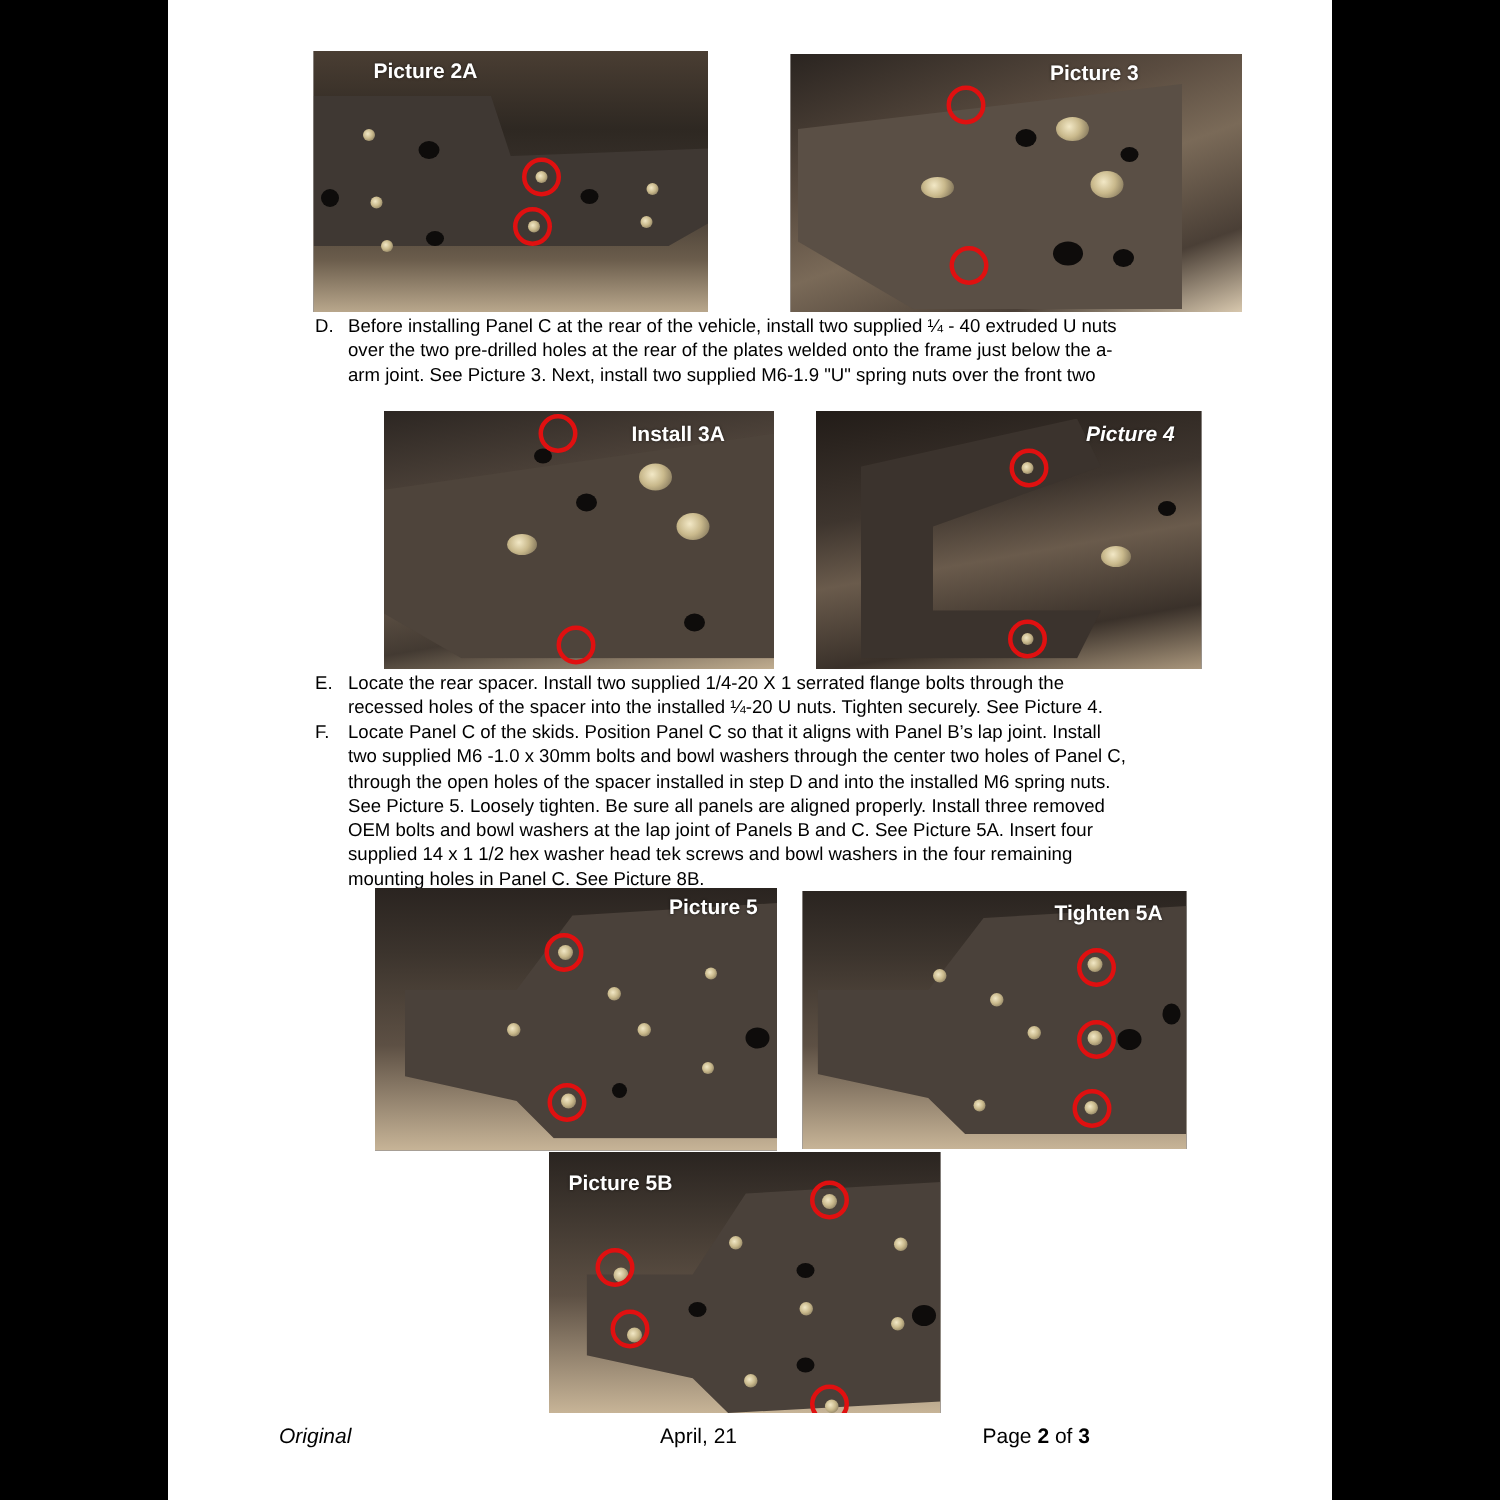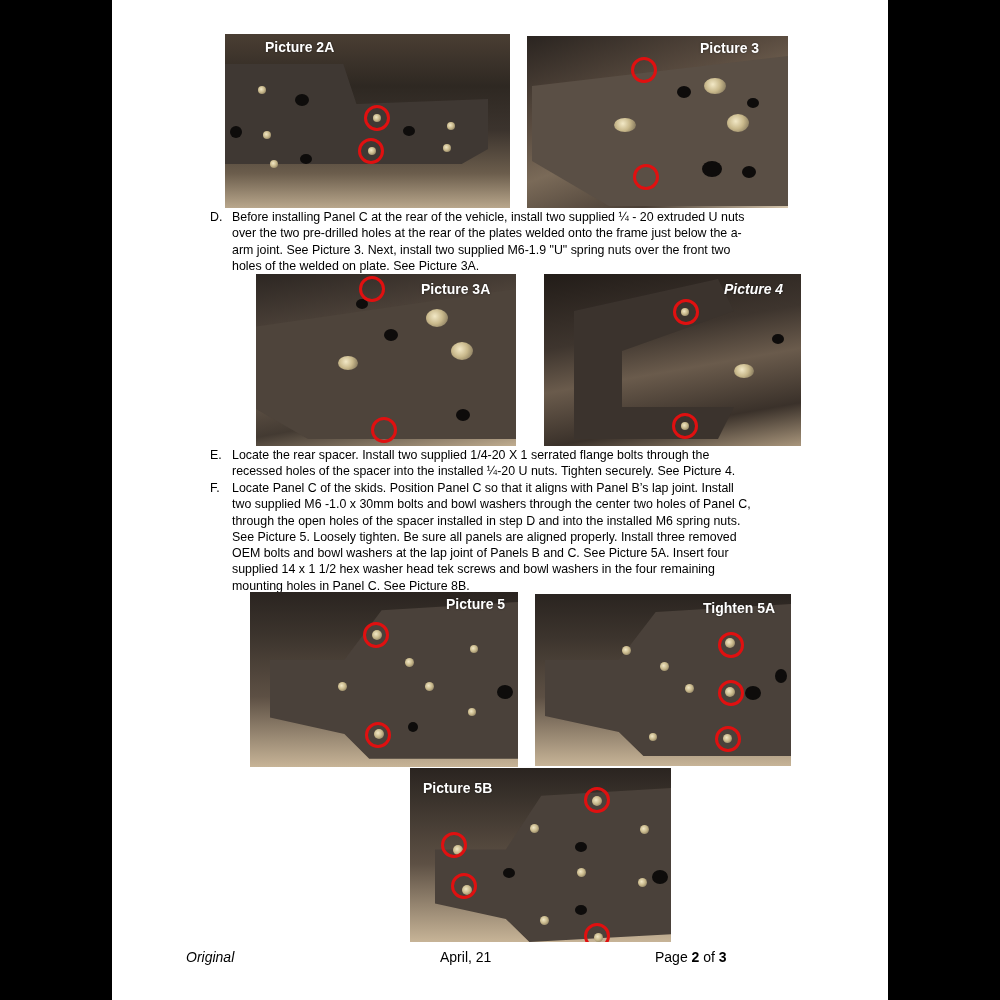--- a/index.html
+++ b/index.html
@@ -76,76 +76,75 @@
     font-family: "Liberation Sans", sans-serif;
     white-space: nowrap;
   }
   .footer b { font-weight: bold; }
 </style>
 </head>
 <body>
 
 <div class="page"></div>
 
-<div class="photo" style="left:225px;top:34px;width:285px;height:174px;">
+<div class="photo" style="left:209px;top:34px;width:263px;height:174px;">
   <div class="bg" style="background:linear-gradient(180deg,#4a3e33 0%,#2e2822 30%,#3b332d 55%,#6b5d4c 80%,#b9a78c 100%);"></div>
   <div class="plate" style="left:0;top:30px;width:263px;height:100px;background:#3f3833;clip-path:polygon(0 0,45% 0,50% 40%,100% 35%,100% 85%,90% 100%,0 100%);"></div>
   <div class="hole dark" style="left:70px;top:60px;width:14px;height:12px;"></div>
   <div class="hole dark" style="left:178px;top:92px;width:12px;height:10px;"></div>
   <div class="hole dark" style="left:5px;top:92px;width:12px;height:12px;"></div>
   <div class="hole dark" style="left:75px;top:120px;width:12px;height:10px;"></div>
   <div class="hole bolt" style="left:33px;top:52px;width:8px;height:8px;"></div>
   <div class="hole bolt" style="left:38px;top:97px;width:8px;height:8px;"></div>
   <div class="hole bolt" style="left:45px;top:126px;width:8px;height:8px;"></div>
   <div class="hole bolt" style="left:148px;top:80px;width:8px;height:8px;"></div>
   <div class="hole bolt" style="left:143px;top:113px;width:8px;height:8px;"></div>
   <div class="hole bolt" style="left:222px;top:88px;width:8px;height:8px;"></div>
   <div class="hole bolt" style="left:218px;top:110px;width:8px;height:8px;"></div>
   <div class="marker" style="left:152px;top:84px;"></div>
   <div class="marker" style="left:146px;top:117px;"></div>
   <span class="label" style="left:40px;top:5px;">Picture 2A</span>
 </div>
 
-<div class="photo" style="left:527px;top:36px;width:261px;height:172px;">
+<div class="photo" style="left:527px;top:36px;width:261px;height:172px;padding-left:40px;">
   <div class="bg" style="background:linear-gradient(160deg,#2a2420 0%,#5a4c40 35%,#7a6a58 55%,#4a3f36 80%,#d8c8ae 100%);"></div>
   <div class="plate" style="left:5px;top:20px;width:256px;height:150px;background:#5a4f45;clip-path:polygon(0 20%,100% 0,100% 100%,30% 100%,0 70%);"></div>
   <div class="hole dark" style="left:150px;top:50px;width:14px;height:12px;"></div>
   <div class="hole dark" style="left:220px;top:62px;width:12px;height:10px;"></div>
   <div class="hole dark" style="left:175px;top:125px;width:20px;height:16px;"></div>
   <div class="hole dark" style="left:215px;top:130px;width:14px;height:12px;"></div>
   <div class="hole bolt" style="left:177px;top:42px;width:22px;height:16px;"></div>
   <div class="hole bolt" style="left:87px;top:82px;width:22px;height:14px;"></div>
   <div class="hole bolt" style="left:200px;top:78px;width:22px;height:18px;"></div>
   <div class="marker" style="left:117px;top:34px;"></div>
   <div class="marker" style="left:119px;top:141px;"></div>
   <span class="label" style="left:173px;top:4px;">Picture 3</span>
 </div>
 
 <div class="text-block" style="left:210px;top:209px;width:600px;height:66px;">
   <span class="step-letter">D.</span>
   <div class="step-body">
-    <div>Before installing Panel C at the rear of the vehicle, install two supplied ¼ - 20 extruded U nuts</div>
+    <div>Before installing Panel C at the rear of the vehicle, install two supplied ¼ - 40 extruded U nuts</div>
     <div>over the two pre-drilled holes at the rear of the plates welded onto the frame just below the a-</div>
     <div>arm joint.  See Picture 3. Next, install two supplied M6-1.9 "U" spring nuts over the front two</div>
-    <div>holes of the welded on plate. See Picture 3A.</div>
   </div>
 </div>
 
 <div class="photo" style="left:256px;top:274px;width:260px;height:172px;">
   <div class="bg" style="background:linear-gradient(170deg,#2c2622 0%,#4f443b 30%,#6e5f50 50%,#433a32 75%,#c0ad90 100%);"></div>
   <div class="plate" style="left:0;top:15px;width:260px;height:150px;background:#4e443b;clip-path:polygon(0 25%,100% 0,100% 100%,20% 100%,0 80%);"></div>
   <div class="hole bolt" style="left:82px;top:82px;width:20px;height:14px;"></div>
   <div class="hole bolt" style="left:170px;top:35px;width:22px;height:18px;"></div>
   <div class="hole bolt" style="left:195px;top:68px;width:22px;height:18px;"></div>
   <div class="hole dark" style="left:128px;top:55px;width:14px;height:12px;"></div>
   <div class="hole dark" style="left:100px;top:25px;width:12px;height:10px;"></div>
   <div class="hole dark" style="left:200px;top:135px;width:14px;height:12px;"></div>
   <div class="marker" style="left:116px;top:15px;"></div>
   <div class="marker" style="left:128px;top:156px;"></div>
-  <span class="label" style="left:165px;top:7px;">Picture 3A</span>
+  <span class="label" style="left:165px;top:7px;">Install 3A</span>
 </div>
 
 <div class="photo" style="left:544px;top:274px;width:257px;height:172px;">
   <div class="bg" style="background:linear-gradient(170deg,#221c18 0%,#3e352e 35%,#6a5b4c 55%,#3a312a 80%,#a9967c 100%);"></div>
   <div class="plate" style="left:30px;top:5px;width:160px;height:160px;background:#3b332d;clip-path:polygon(0 20%,90% 0,100% 20%,30% 45%,30% 80%,100% 80%,90% 100%,0 100%);"></div>
   <div class="hole bolt" style="left:137px;top:34px;width:8px;height:8px;"></div>
   <div class="hole bolt" style="left:137px;top:148px;width:8px;height:8px;"></div>
   <div class="hole bolt" style="left:190px;top:90px;width:20px;height:14px;"></div>
   <div class="hole dark" style="left:228px;top:60px;width:12px;height:10px;"></div>
   <div class="marker" style="left:142px;top:38px;"></div>
@@ -202,21 +201,21 @@
   <div class="hole bolt" style="left:150px;top:90px;width:9px;height:9px;"></div>
   <div class="hole bolt" style="left:114px;top:139px;width:8px;height:8px;"></div>
   <div class="hole dark" style="left:210px;top:92px;width:16px;height:14px;"></div>
   <div class="hole dark" style="left:240px;top:75px;width:12px;height:14px;"></div>
   <div class="marker" style="left:196px;top:51px;"></div>
   <div class="marker" style="left:196px;top:99px;"></div>
   <div class="marker" style="left:193px;top:145px;"></div>
   <span class="label" style="left:168px;top:6px;">Tighten 5A</span>
 </div>
 
-<div class="photo" style="left:366px;top:768px;width:261px;height:174px;margin-left:44px;">
+<div class="photo" style="left:366px;top:768px;width:261px;height:174px;">
   <div class="bg" style="background:linear-gradient(180deg,#2a2420 0%,#3c342d 20%,#5d5044 55%,#c7b497 100%);"></div>
   <div class="plate" style="left:25px;top:20px;width:236px;height:154px;background:#4a413a;clip-path:polygon(0 40%,30% 40%,45% 5%,100% 0,100% 95%,40% 100%,30% 85%,0 75%);"></div>
   <div class="hole bolt" style="left:182px;top:28px;width:10px;height:10px;"></div>
   <div class="hole bolt" style="left:43px;top:77px;width:10px;height:10px;"></div>
   <div class="hole bolt" style="left:52px;top:117px;width:10px;height:10px;"></div>
   <div class="hole bolt" style="left:184px;top:165px;width:9px;height:9px;"></div>
   <div class="hole bolt" style="left:120px;top:56px;width:9px;height:9px;"></div>
   <div class="hole bolt" style="left:230px;top:57px;width:9px;height:9px;"></div>
   <div class="hole bolt" style="left:167px;top:100px;width:9px;height:9px;"></div>
   <div class="hole bolt" style="left:228px;top:110px;width:9px;height:9px;"></div>

